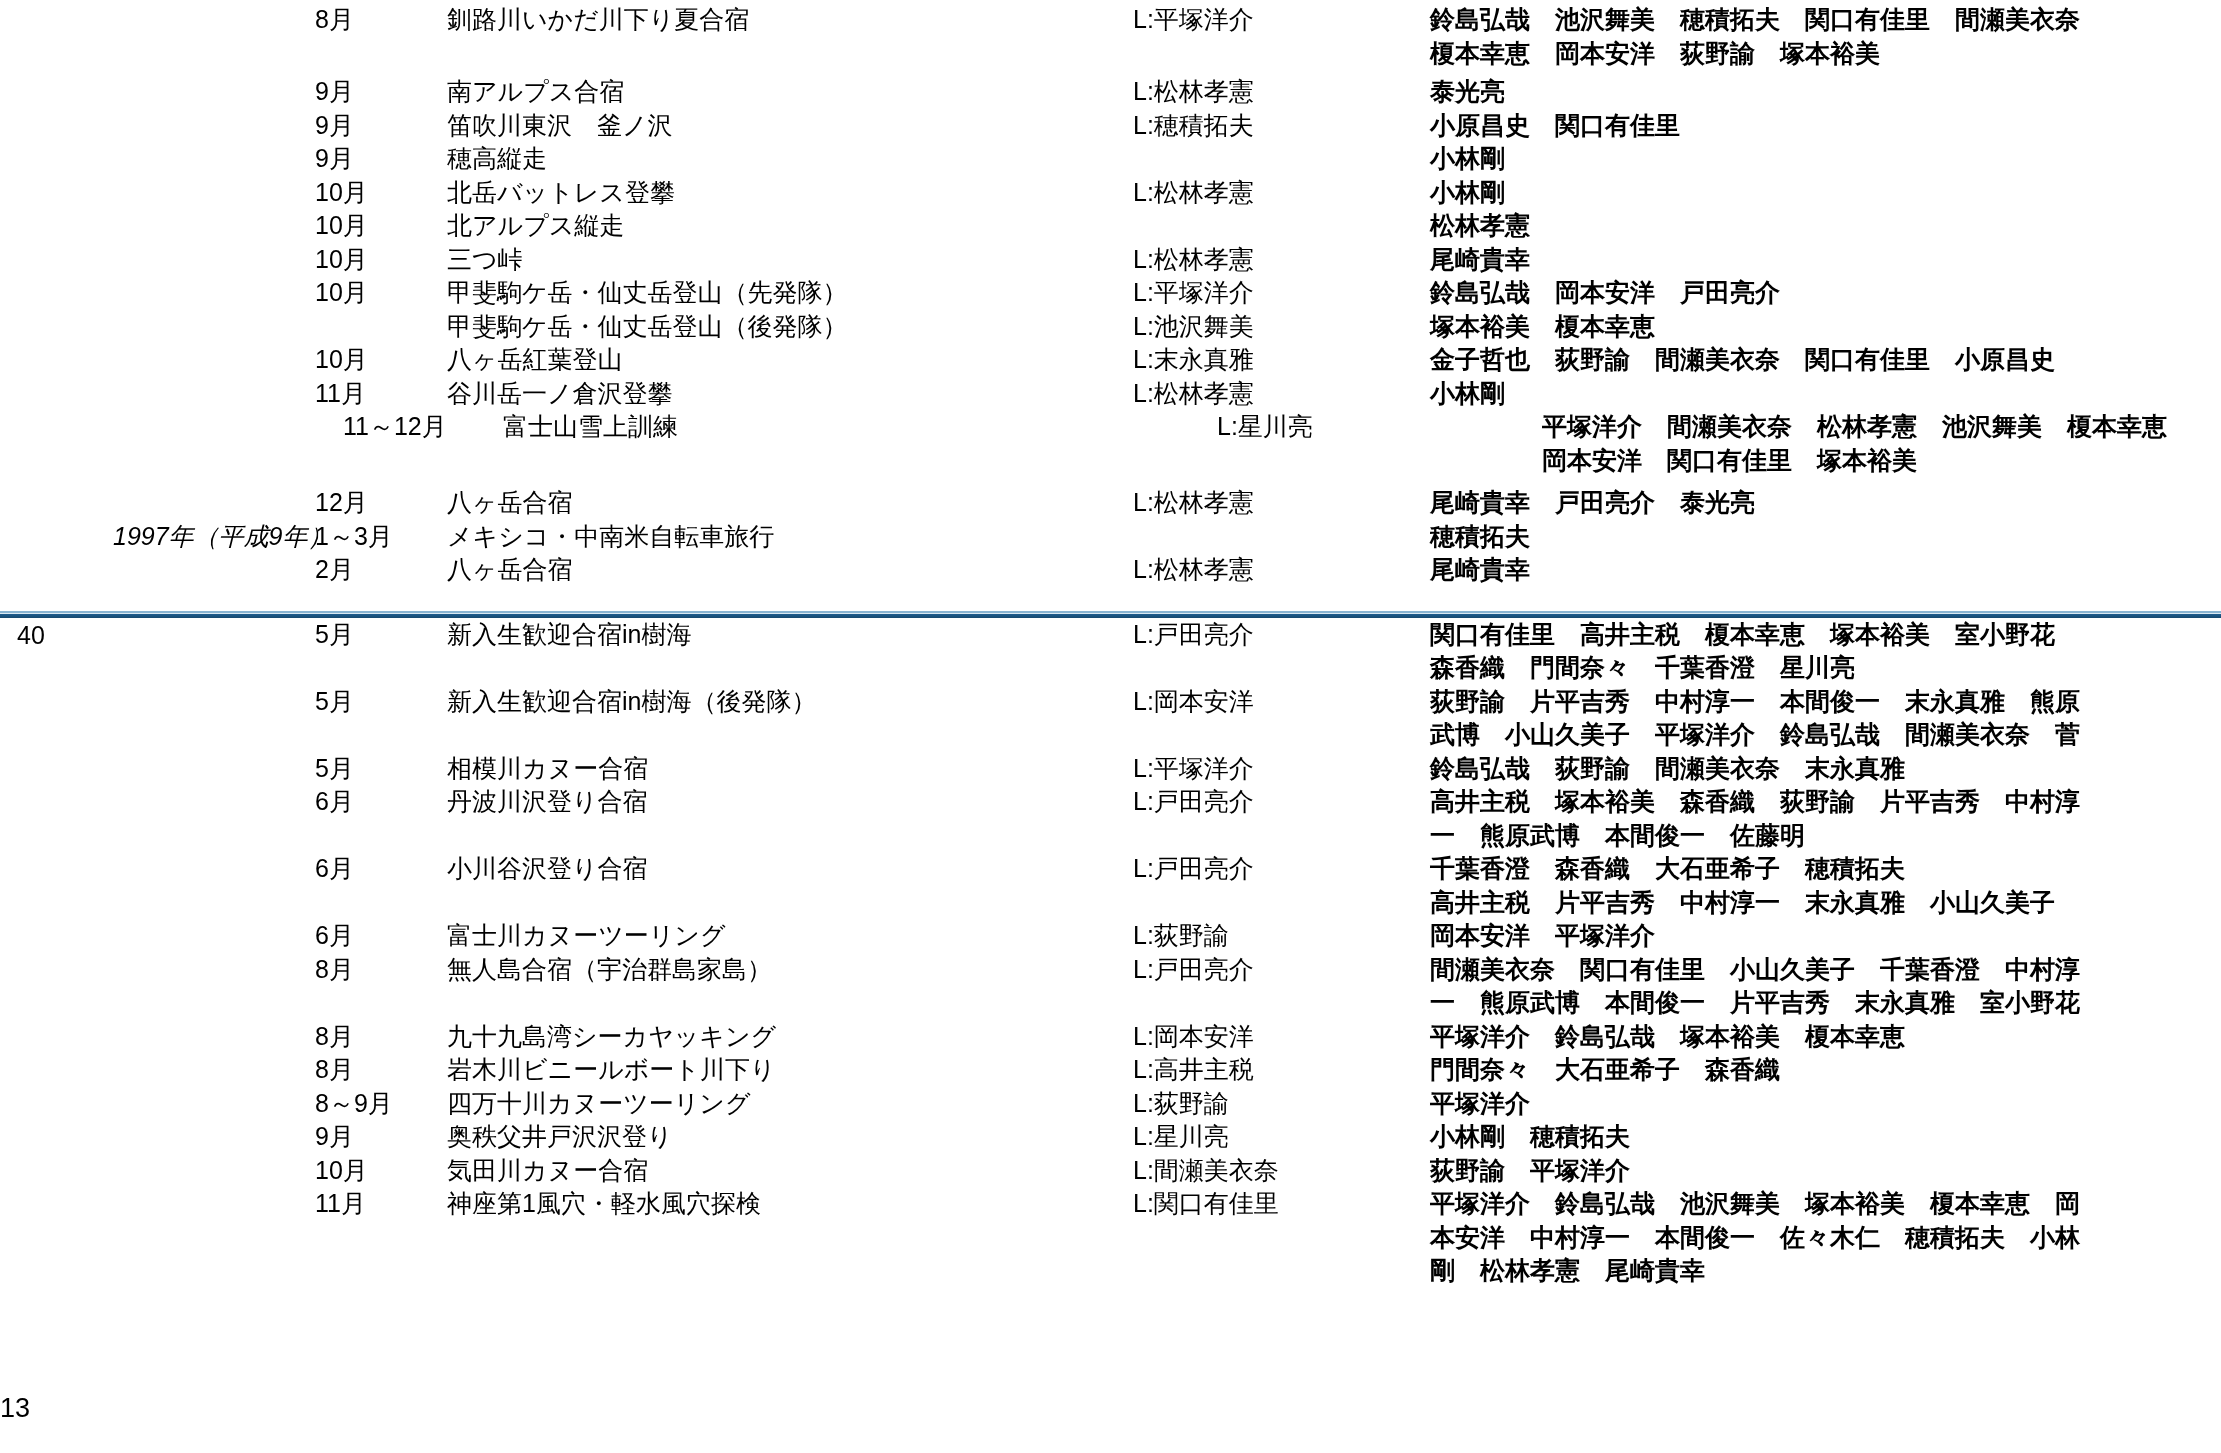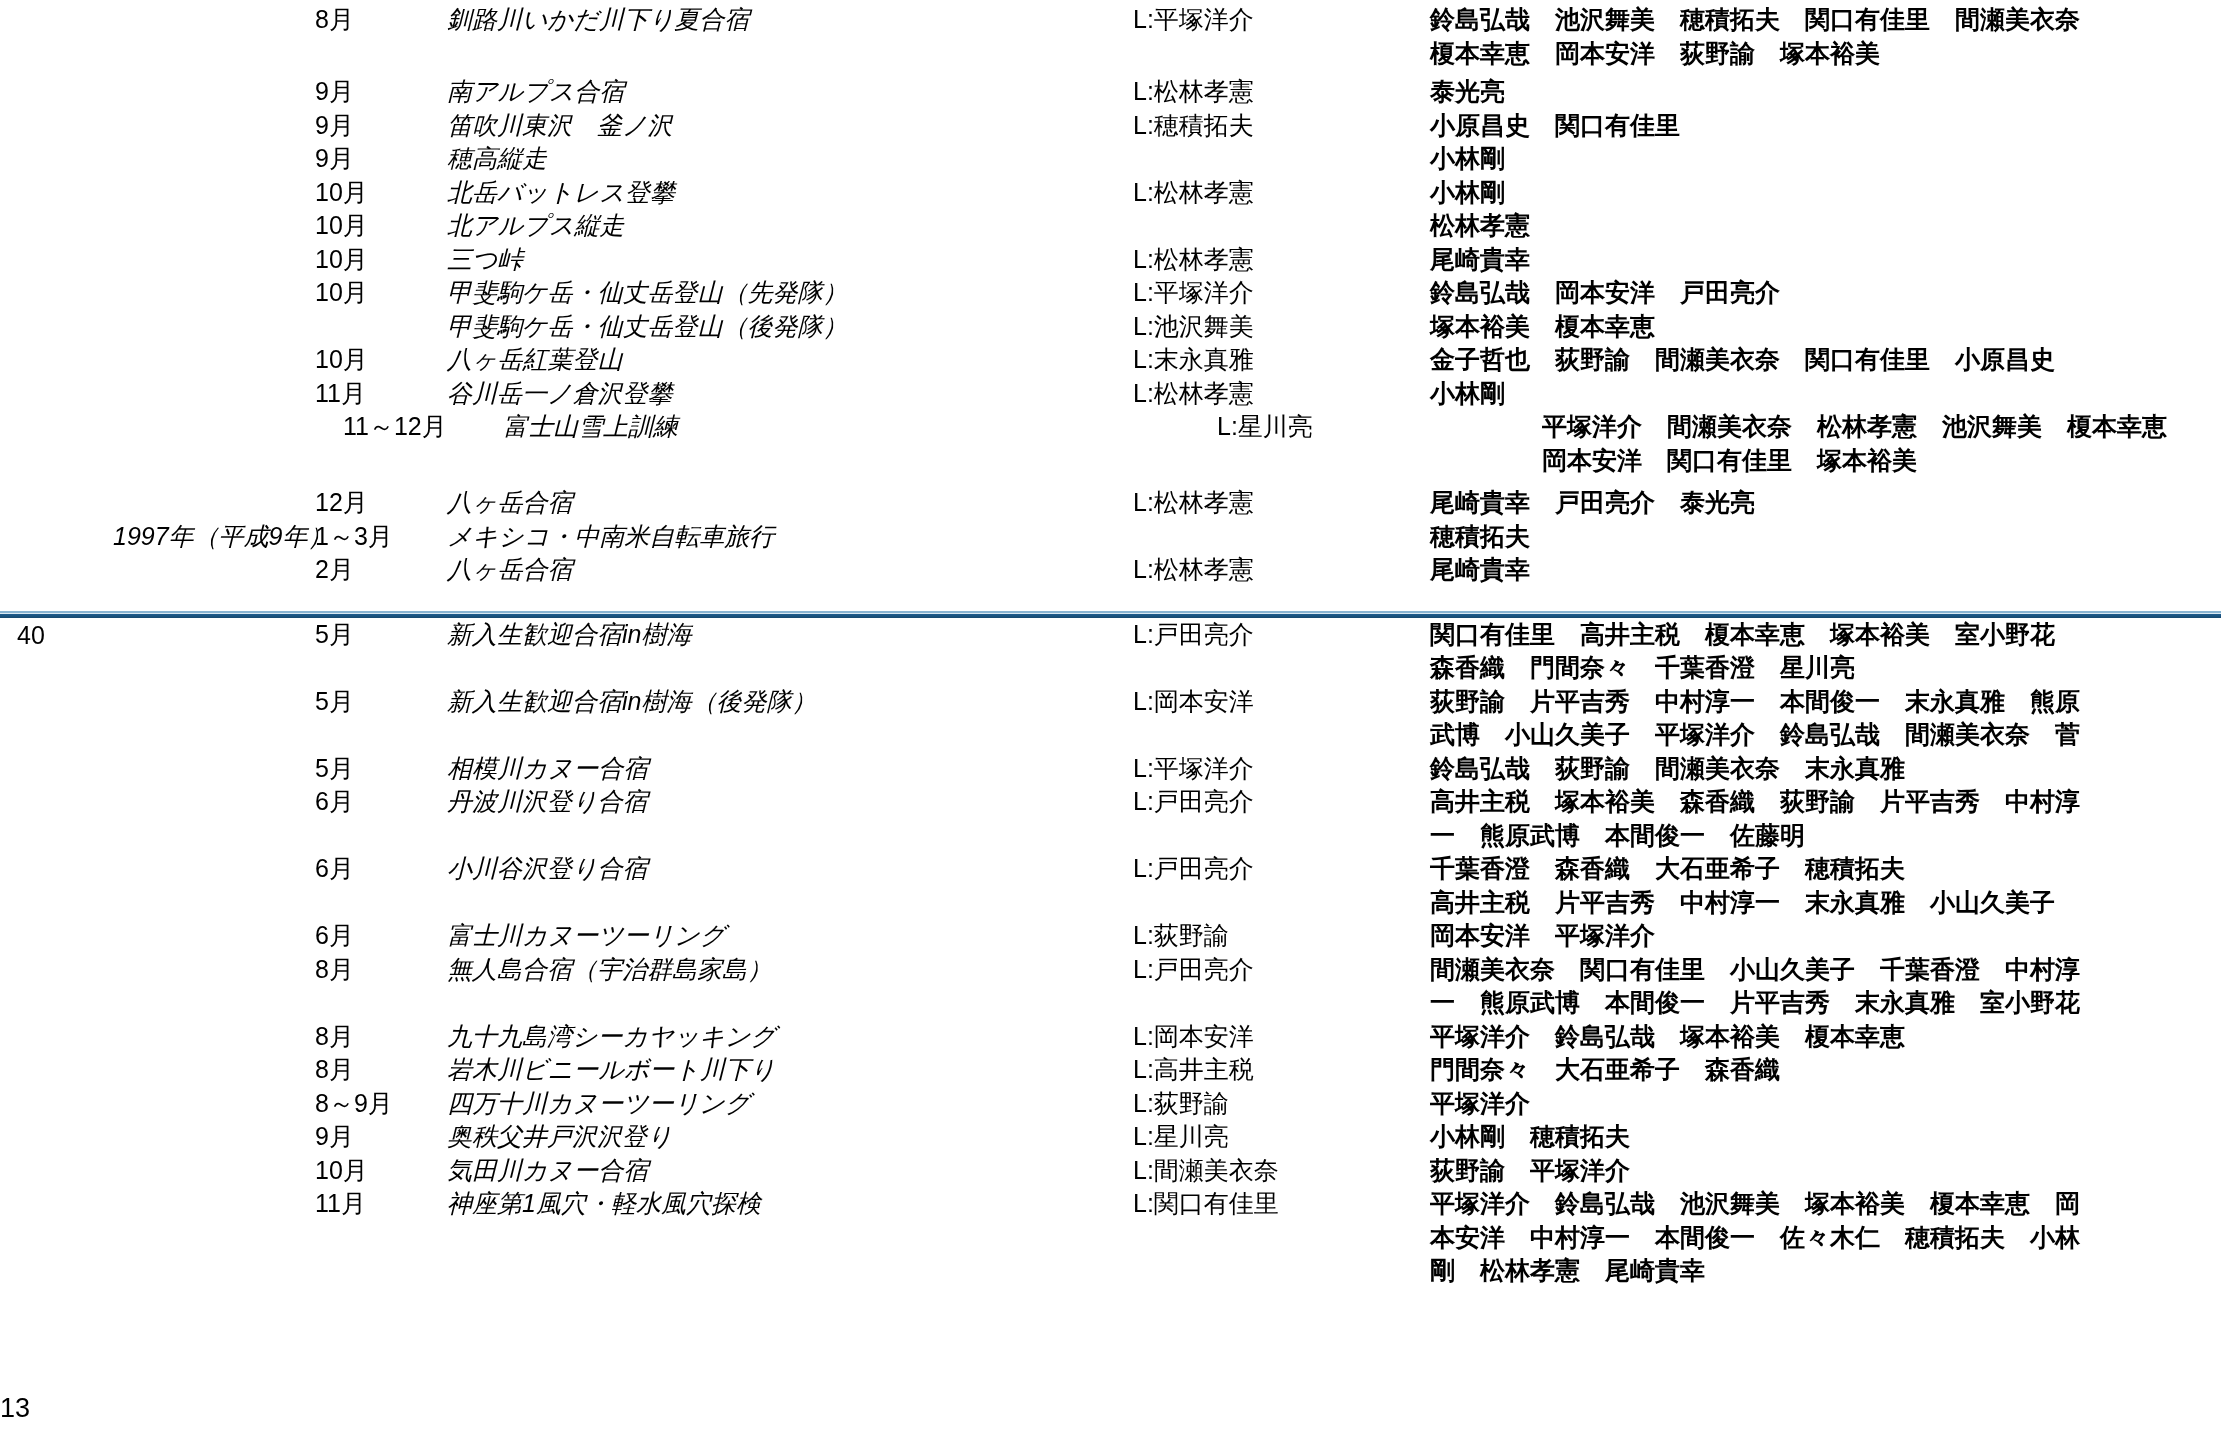--- a/index.html
+++ b/index.html
@@ -9,21 +9,21 @@
     background:#ffffff;color:#000;
     font-family:"Liberation Sans","DejaVu Sans",sans-serif;
     font-size:25px;line-height:33.5px;
     overflow:hidden;
   }
   .doc{position:absolute;top:3px;left:0;right:0;}
   .row{display:grid;grid-template-columns:315px 118px 700px 297px 1fr;}
   .cell{white-space:pre;}
   .cell-year{padding-left:113px;font-style:italic;}
   .cell-month{text-align:left;}
-  .cell-activity{padding-left:14px;font-style:italic;}
+  .cell-activity{padding-left:14px;}
   .cell-participants div{white-space:pre;font-weight:bold;}
   
   .sec0 .row:nth-child(1){margin-bottom:5px;}
   .sec0 .row:nth-child(12){margin-bottom:9px;gap:28px;}
   .divider{
     height:7px;margin-top:24px;margin-bottom:0;
     background:linear-gradient(to bottom,
       #89b4d2 0px,#89b4d2 2px,
       #d9e9f3 2px,#d9e9f3 3px,
       #1e5c8e 3px,#16496f 7px);

